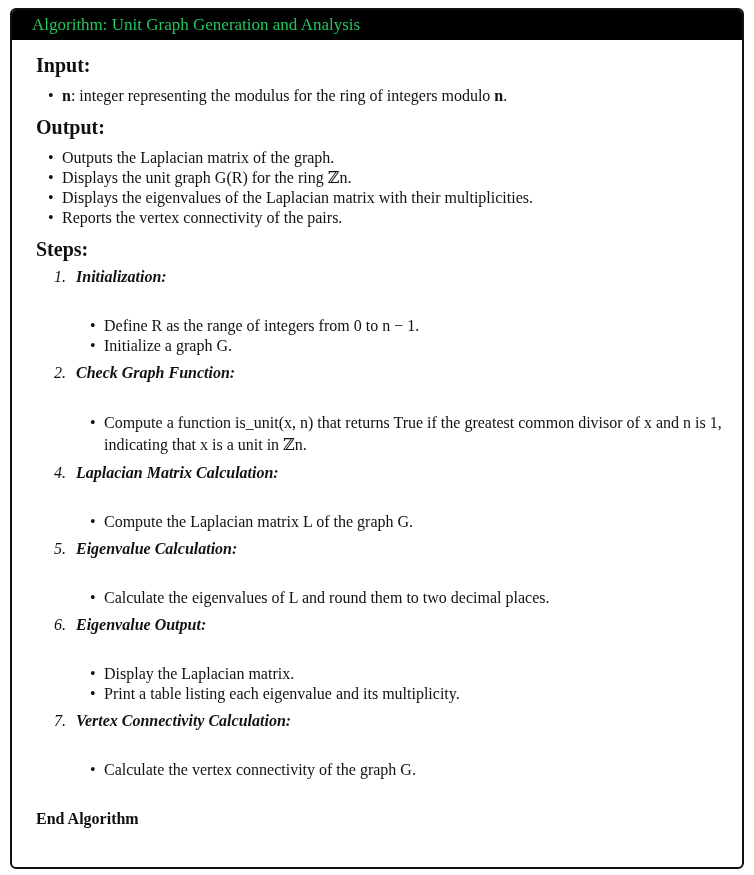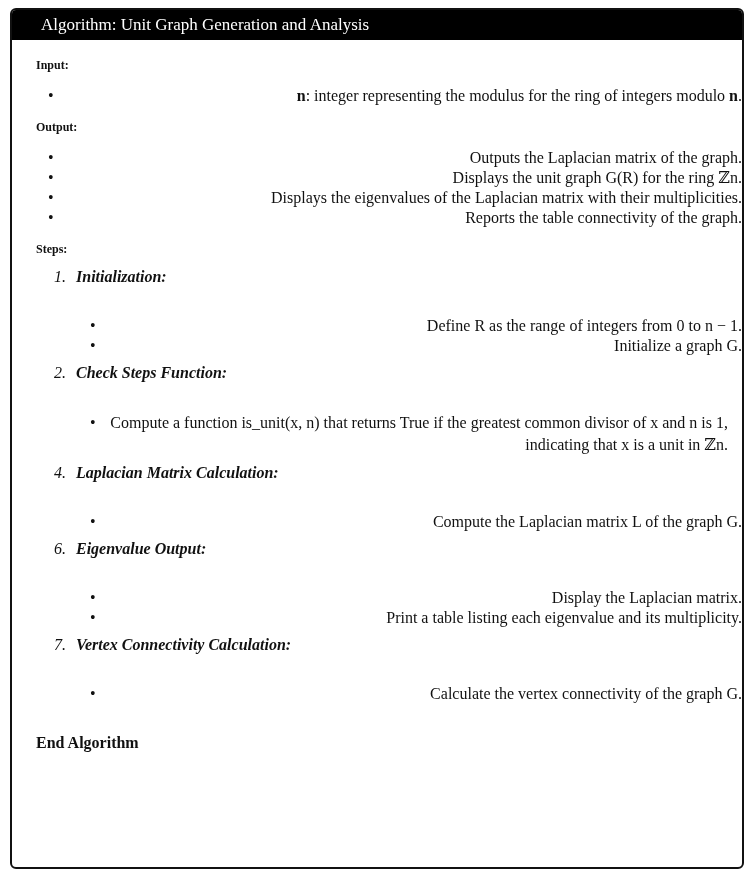--- a/index.html
+++ b/index.html
@@ -3,26 +3,26 @@
 <meta charset="utf-8">
 <style>
   html, body { margin: 0; padding: 0; background: #ffffff; }
   body { width: 754px; height: 875px; position: relative; font-family: "Liberation Serif", "DejaVu Serif", serif; color: #111; }
   .box {
     position: absolute; left: 10px; top: 8px; width: 734px; height: 861px;
     border: 2px solid #111; border-radius: 6px; box-sizing: border-box; overflow: hidden;
     background: #fff;
   }
   .titlebar {
-    background: #000; color: #ffffff; height: 30px; line-height: 30px;
-    padding-left: 29px; font-size: 17px;
+    background: #000; color: #22c55e; height: 30px; line-height: 30px;
+    padding-left: 20px; font-size: 17px;
   }
   .content { padding: 6px 0 0 24px; font-size: 16px; }
-  .sec-head { font-weight: bold; font-size: 12px; margin: 8px 0 0 0; height: 22px; line-height: 22px; }
-  ul.bul { list-style: none; margin: 10px 0 10px 0; padding: 0; text-align: right; }
+  .sec-head { font-weight: bold; font-size: 20px; margin: 8px 0 0 0; height: 22px; line-height: 22px; }
+  ul.bul { list-style: none; margin: 10px 0 10px 0; padding: 0; }
   ul.bul li { position: relative; padding-left: 26px; line-height: 20px; }
   ul.bul li::before { content: "•"; position: absolute; left: 12px; top: 0; }
   .top-ul { margin-left: 8px; }
   .step { margin-left: 18px; }
   .step-head { height: 22px; line-height: 22px; margin-top: 6px; font-style: italic; }
   .step-num { display: inline-block; width: 22px; }
   .step-title { font-weight: bold; }
   .step ul.bul { margin-left: 24px; margin-top: 28px; margin-bottom: 6px; }
   .end { font-weight: bold; margin-top: 30px; }
   .narrow { letter-spacing: -0.2px; }
@@ -37,48 +37,54 @@
     <div class="sec-head">Input:</div>
     <ul class="bul top-ul">
       <li><b>n</b><span>: integer representing the modulus for the ring of integers modulo </span><b>n</b><span>.</span></li>
     </ul>
 
     <div class="sec-head">Output:</div>
     <ul class="bul top-ul">
       <li>Outputs the Laplacian matrix of the graph.</li>
       <li>Displays the unit graph G(R) for the ring ℤn.</li>
       <li>Displays the eigenvalues of the Laplacian matrix with their multiplicities.</li>
-      <li>Reports the table connectivity of the graph.</li>
+      <li>Reports the vertex connectivity of the pairs.</li>
     </ul>
 
     <div class="sec-head">Steps:</div>
 
     <div class="step">
       <div class="step-head"><span class="step-num">1.</span><span class="step-title">Initialization:</span></div>
       <ul class="bul">
           <li>Define R as the range of integers from 0 to n − 1.</li>
           <li>Initialize a graph G.</li>
         </ul>
     </div>
 
     <div class="step">
-      <div class="step-head"><span class="step-num">2.</span><span class="step-title">Check Steps Function:</span></div>
+      <div class="step-head"><span class="step-num">2.</span><span class="step-title">Check Graph Function:</span></div>
       <ul class="bul" style="margin-right:14px;">
           <li style="line-height:22px;">Compute a function is_unit(x, n) that returns True if the greatest common divisor of x and n is 1, indicating that x is a unit in ℤn.</li>
         </ul>
     </div>
 
 
     <div class="step">
       <div class="step-head"><span class="step-num">4.</span><span class="step-title">Laplacian Matrix Calculation:</span></div>
       <ul class="bul">
           <li>Compute the Laplacian matrix L of the graph G.</li>
         </ul>
     </div>
 
+    <div class="step">
+      <div class="step-head"><span class="step-num">5.</span><span class="step-title">Eigenvalue Calculation:</span></div>
+      <ul class="bul">
+          <li>Calculate the eigenvalues of L and round them to two decimal places.</li>
+        </ul>
+    </div>
 
     <div class="step">
       <div class="step-head"><span class="step-num">6.</span><span class="step-title">Eigenvalue Output:</span></div>
       <ul class="bul">
           <li>Display the Laplacian matrix.</li>
           <li>Print a table listing each eigenvalue and its multiplicity.</li>
         </ul>
     </div>
 
     <div class="step">

